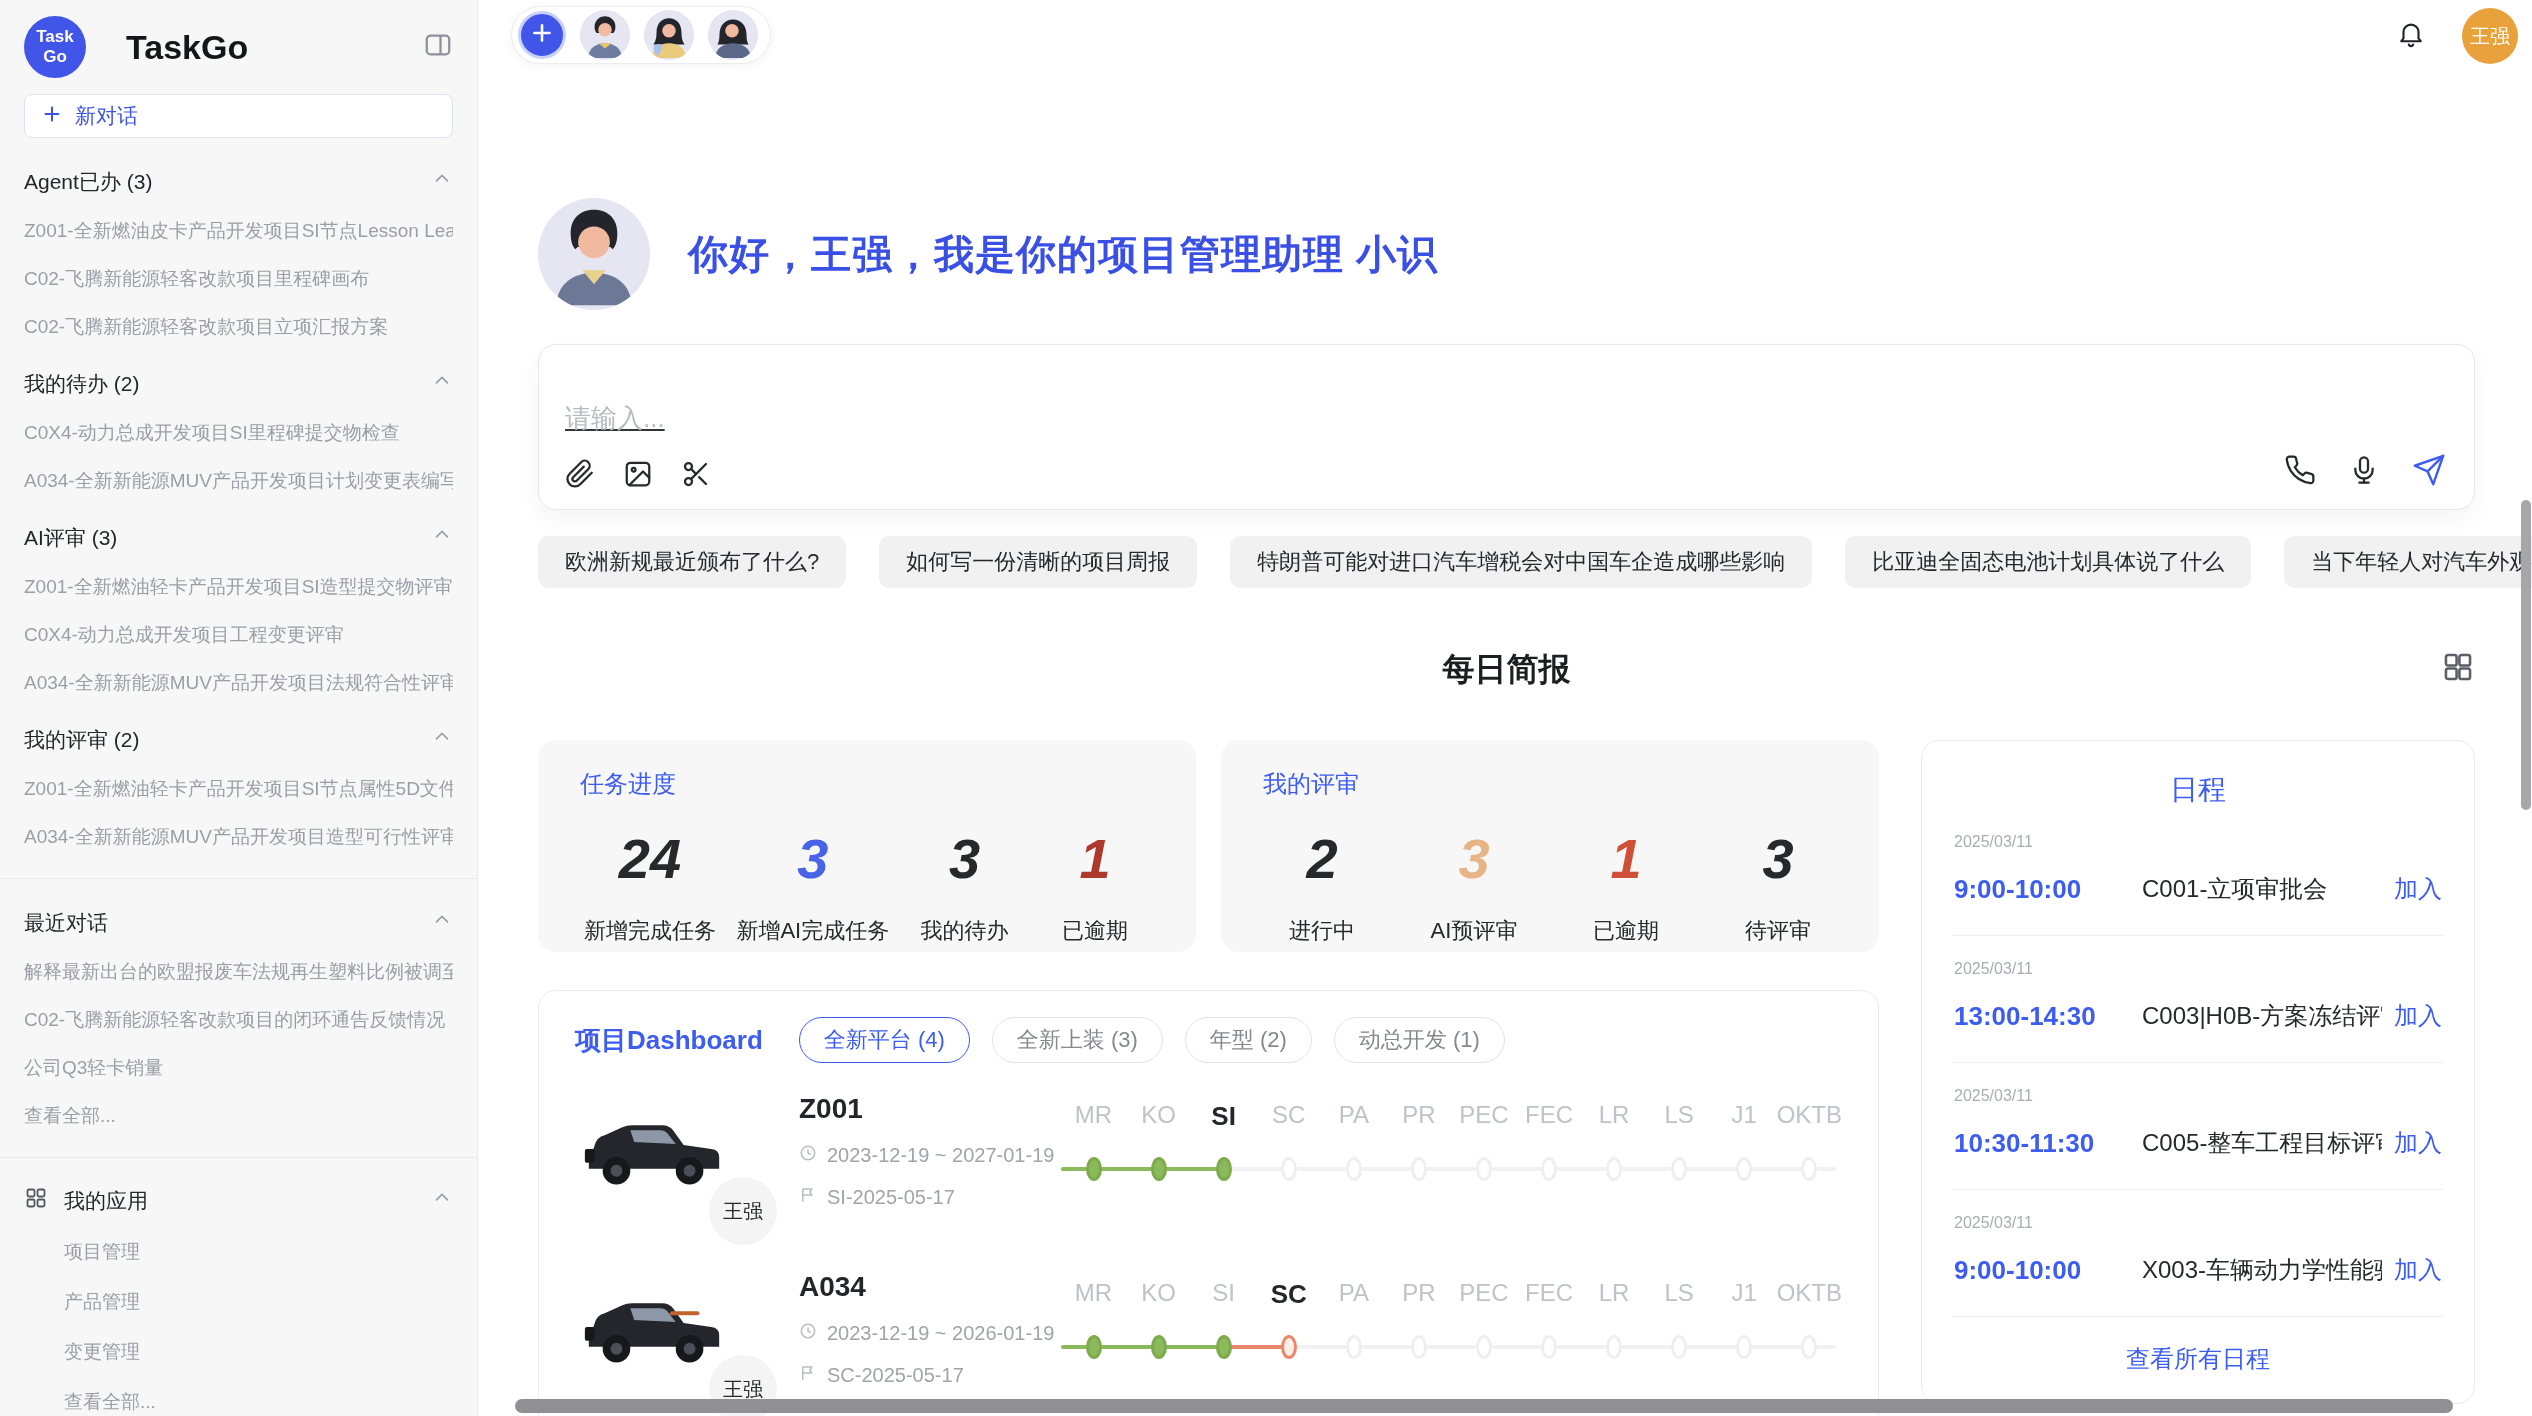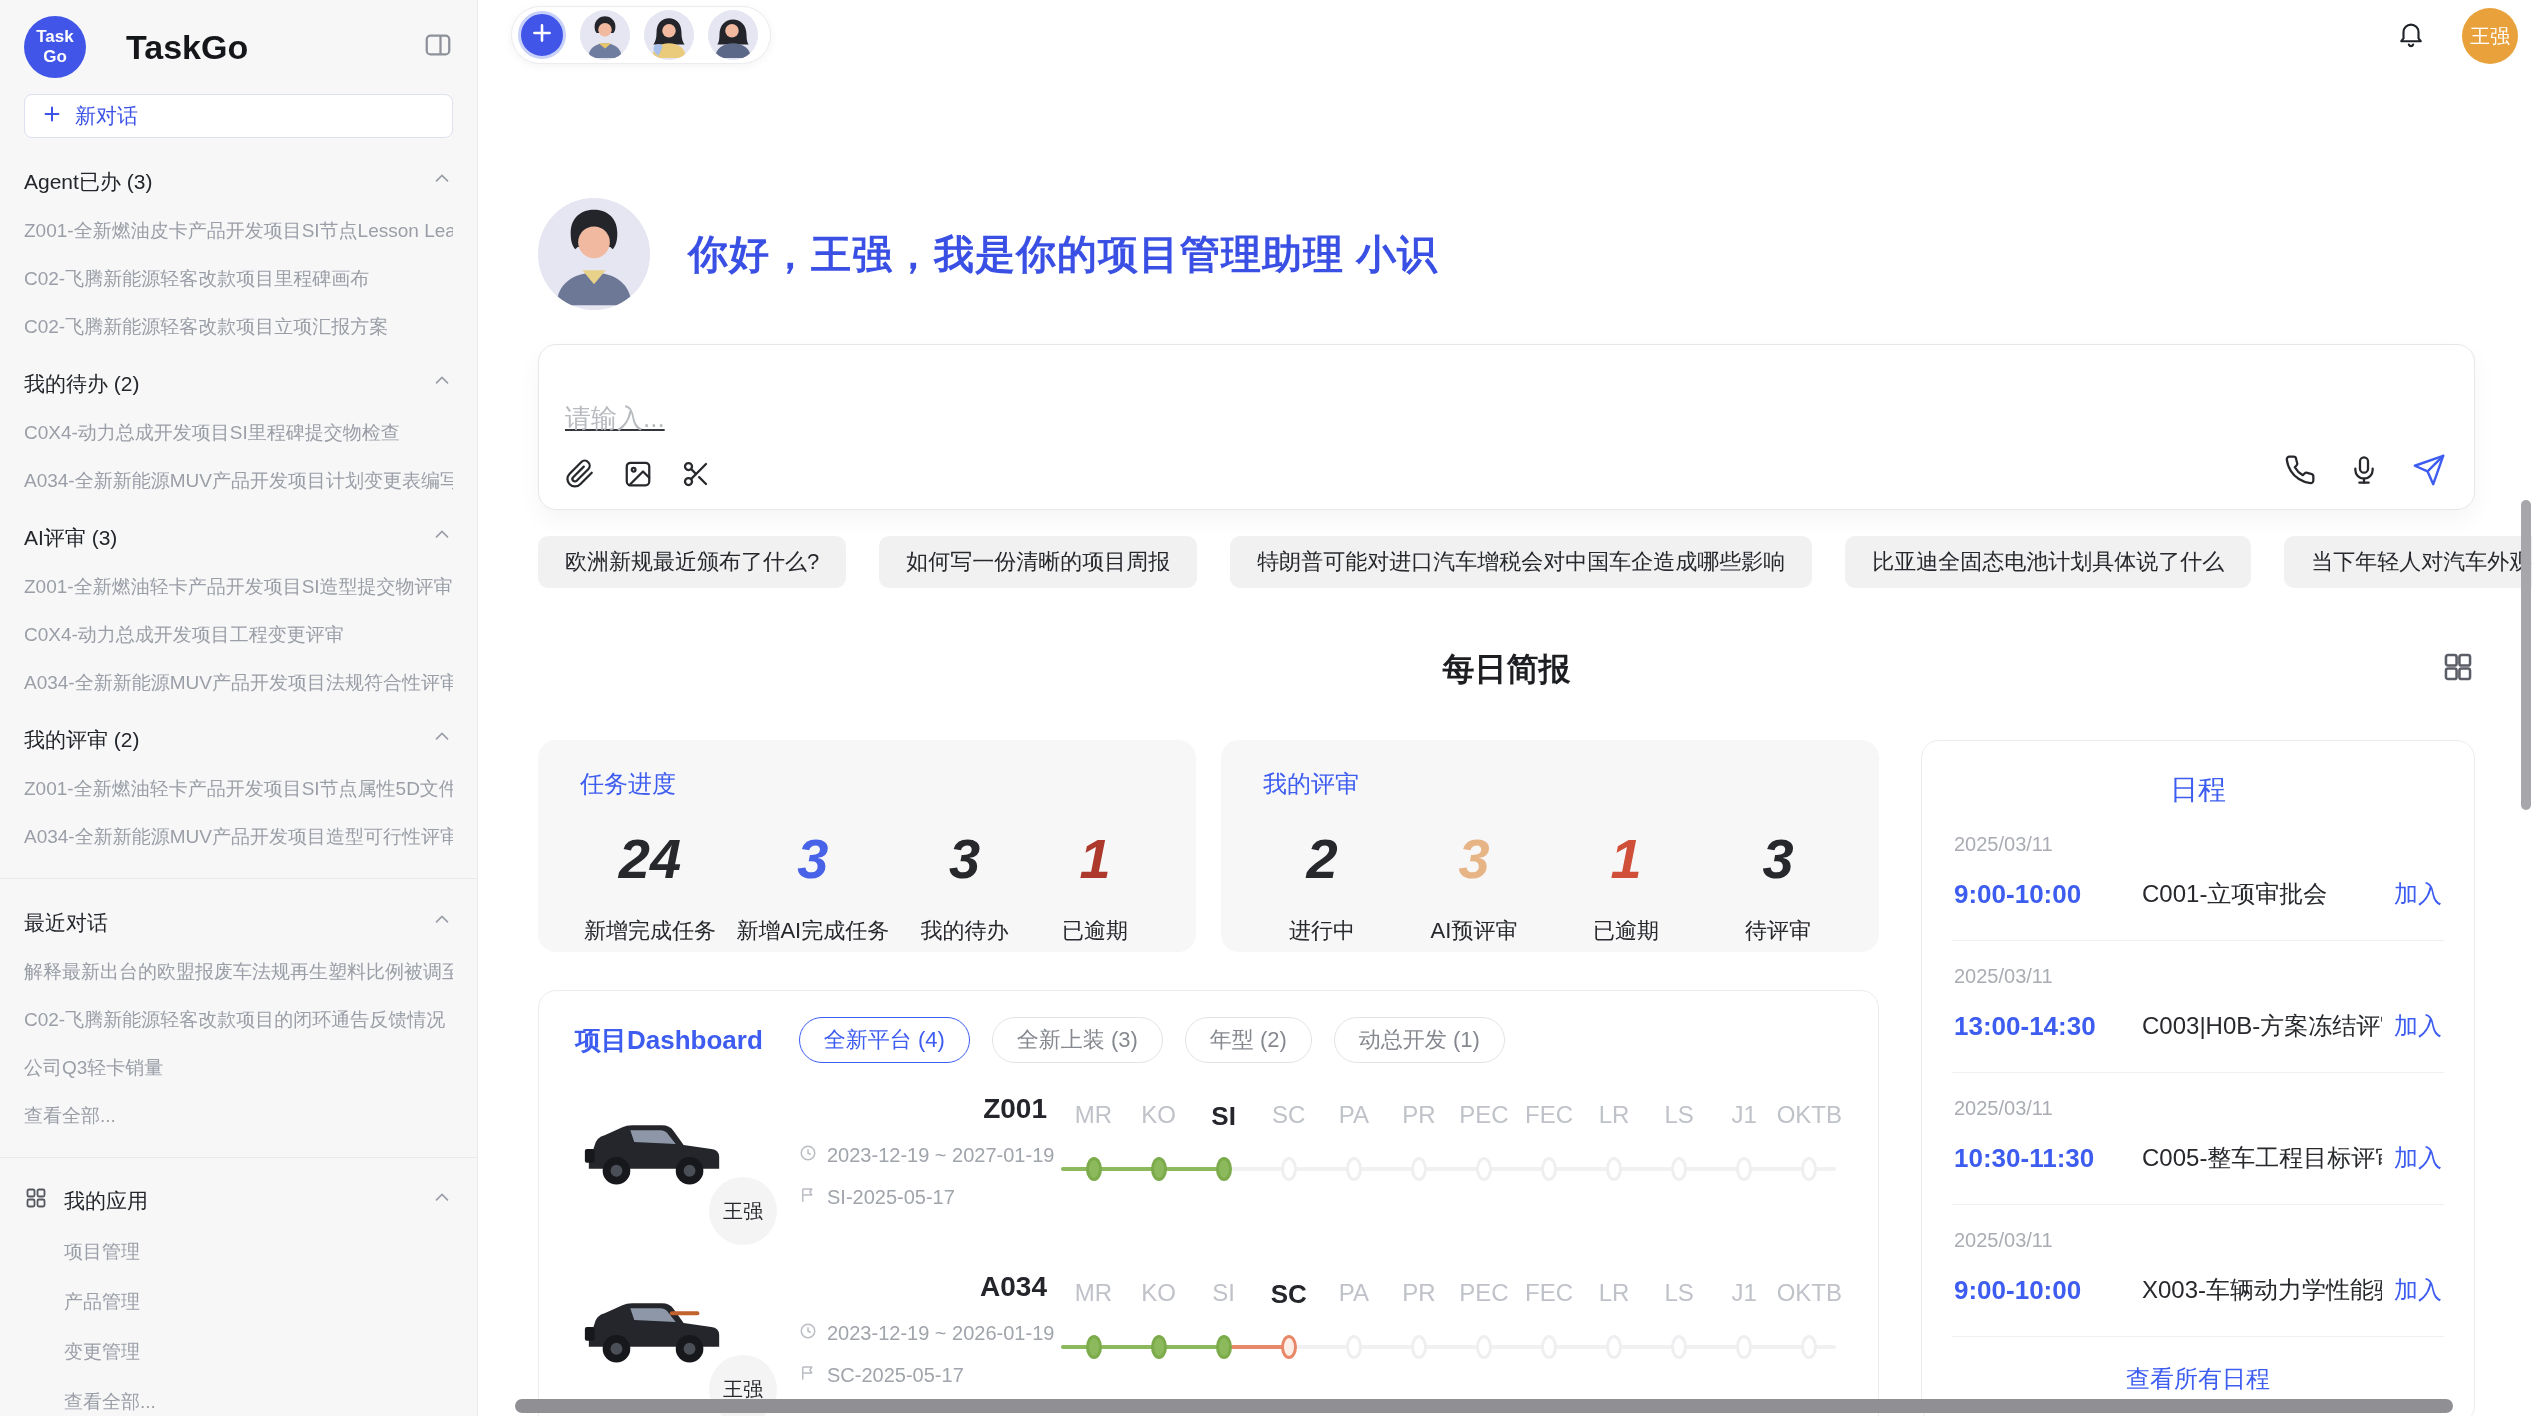--- a/index.html
+++ b/index.html
@@ -72,41 +72,41 @@
   .dash-title { font-size:26px; color:#3d5cf0; font-weight:bold; flex:none; }
   .tabs { display:flex; gap:22px; margin-left:36px; }
   .tab { height:46px; border:1px solid #e3e3e6; border-radius:23px; padding:0 24px; font-size:22px; color:#85888f; display:flex; align-items:center; background:#fff; white-space:nowrap; cursor:pointer; }
   .tab.active { border-color:#3d5cf0; color:#3d5cf0; }
 
   .project { display:flex; align-items:flex-start; margin-top:26px; }
   .project + .project { margin-top:58px; }
   .proj-media { position:relative; width:158px; flex:none; }
   .car-img { width:158px; height:118px; border-radius:14px; overflow:hidden; background:#fff; }
   .owner-badge { position:absolute; right:-44px; bottom:-38px; width:68px; height:68px; border-radius:50%; background:#f4f4f5; display:flex; align-items:center; justify-content:center; font-size:20px; color:#26282c; box-shadow:0 0 0 5px #fff; }
-  .proj-info { margin-left:66px; width:248px; flex:none;text-align:right; }
+  .proj-info { margin-left:66px; width:248px; flex:none; }
   .proj-code { font-size:28px; font-weight:bold; color:#23252a; margin-top:4px; }
   .proj-meta { display:flex; align-items:center; gap:10px; margin-top:19px; font-size:20px; color:#a0a4ab; white-space:nowrap; }
   .proj-meta .m-ic { color:#b9bcc2; flex:none; }
   .proj-track { flex:1; margin-left:14px; padding-top:12px; min-width:0; }
   .ms-labels { display:flex; }
   .ms-label { flex:1; text-align:center; font-size:24px; color:#bfc2c8; }
   .ms-label.cur { color:#24262b; font-weight:bold; font-size:26px; }
   .ms-track { position:relative; height:42px; margin-top:16px; }
   .ms-line { position:absolute; top:50%; left:0; right:6px; height:4px; background:#f1f1f2; transform:translateY(-50%); border-radius:2px; }
   .ms-overlay { position:absolute; top:50%; height:4px; transform:translateY(-50%); border-radius:2px; }
   .ms-dots { position:absolute; inset:0; display:flex; }
   .ms-cell { flex:1; display:flex; align-items:center; justify-content:center; }
   .dot { width:16px; height:24px; border-radius:50%; background:#fff; border:3px solid #efeff1; }
   .dot.done { background:#8cb95b; border-color:#7cab4b; }
   .dot.alert { background:#fdeee8; border-color:#e98868; }
 
   .sched-card { border:1px solid #ececee; border-radius:18px; padding:26px 30px 22px; background:#fff; }
   .sched-title { text-align:center; font-size:28px; color:#3d5cf0; margin-top:4px; }
   .sched-entry { padding:24px 2px 30px; border-bottom:1px solid #f0f0f1; cursor:default; }
-  .sched-date { font-size:20px; color:#a9adb3; }
+  .sched-date { font-size:16px; color:#a9adb3; }
   .sched-row { display:flex; align-items:center; margin-top:22px; }
   .sched-time { font-size:26px; font-weight:bold; color:#3d5cf0; width:188px; flex:none; }
   .sched-name { flex:1; font-size:24px; color:#26282c; white-space:nowrap; overflow:hidden; }
   .sched-join { font-size:24px; color:#3d5cf0; cursor:pointer; flex:none; margin-left:12px; }
   .sched-footer { text-align:center; font-size:24px; color:#3d5cf0; padding:26px 0 6px; cursor:pointer; }
 
   .h-scrollbar { position:absolute; left:515px; bottom:3px; width:1938px; height:14px; border-radius:7px; background:#8f8f94; }
   .v-scrollbar { position:absolute; right:1px; top:500px; width:10px; height:310px; border-radius:5px; background:#a6a6ab; }
 </style>
 </head>

